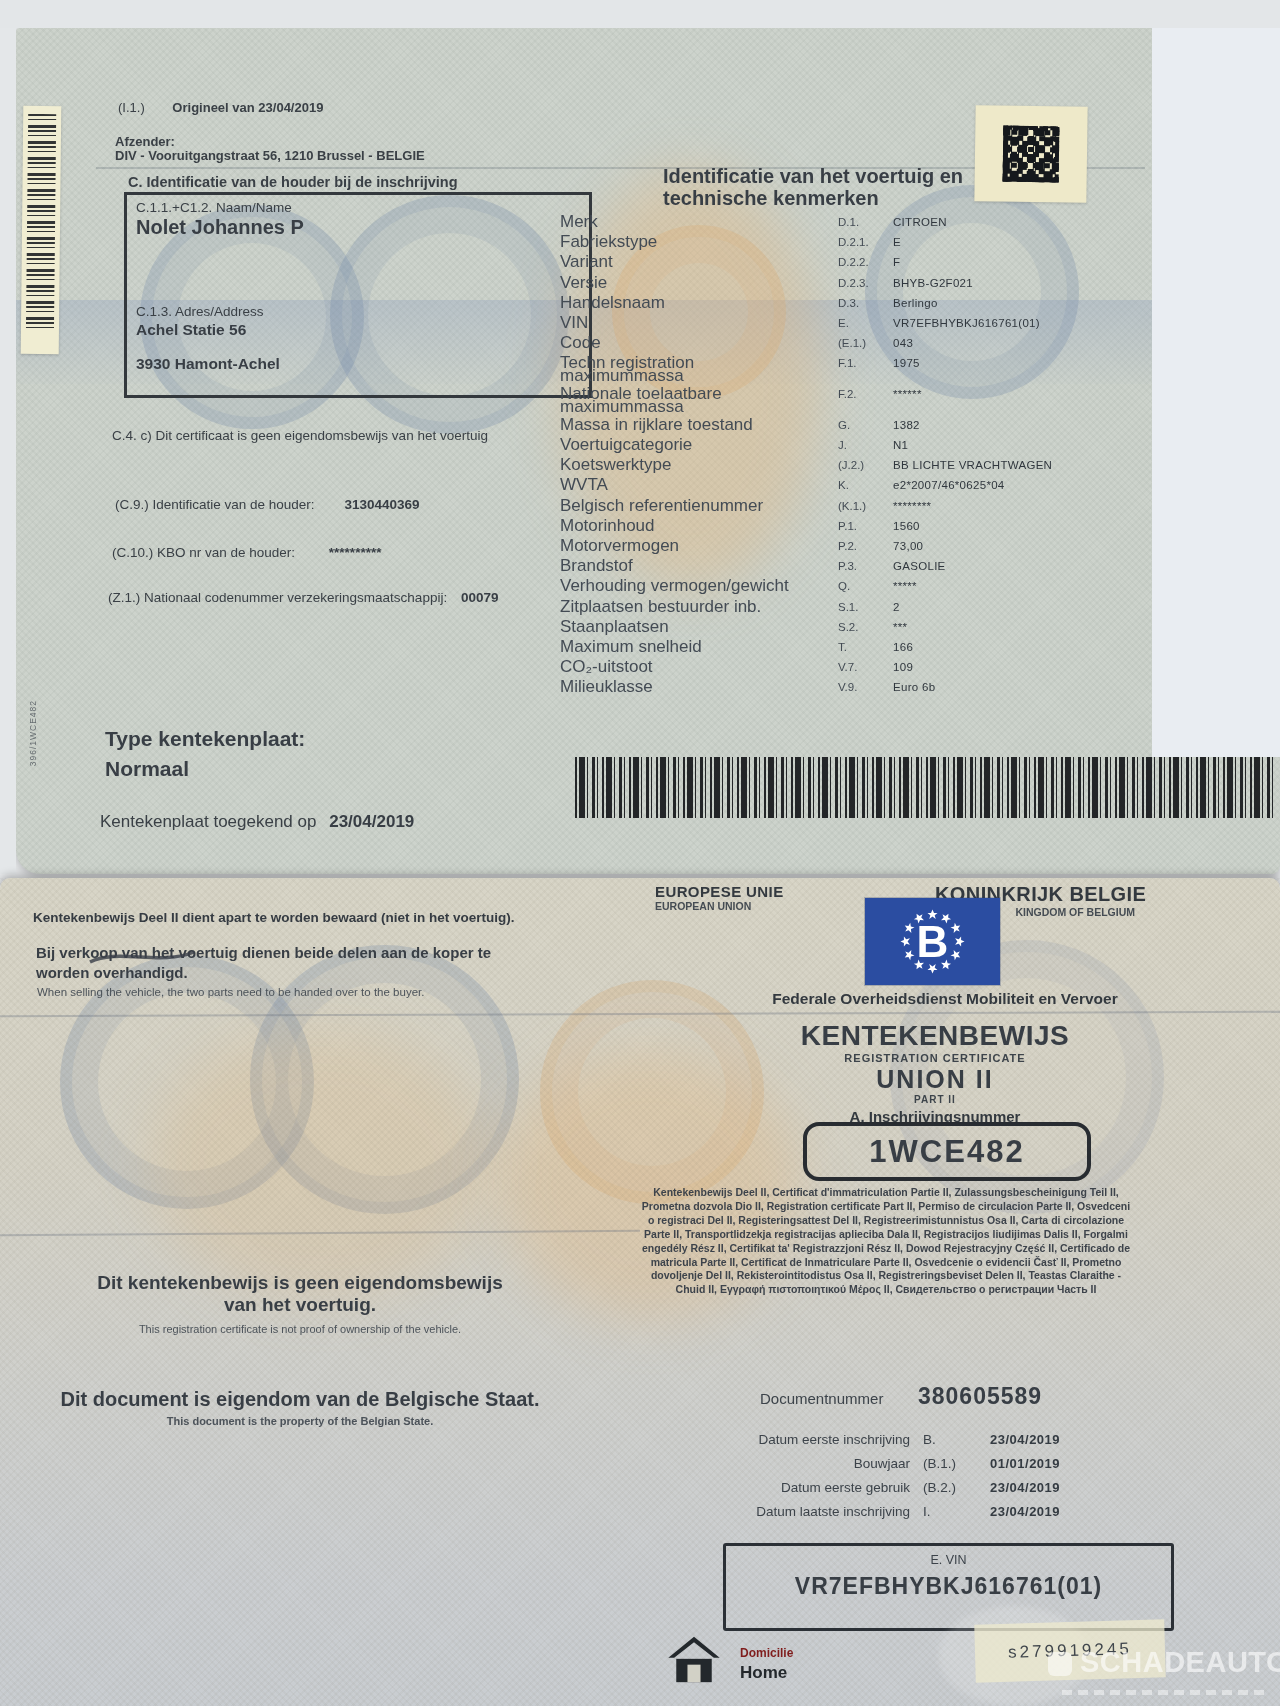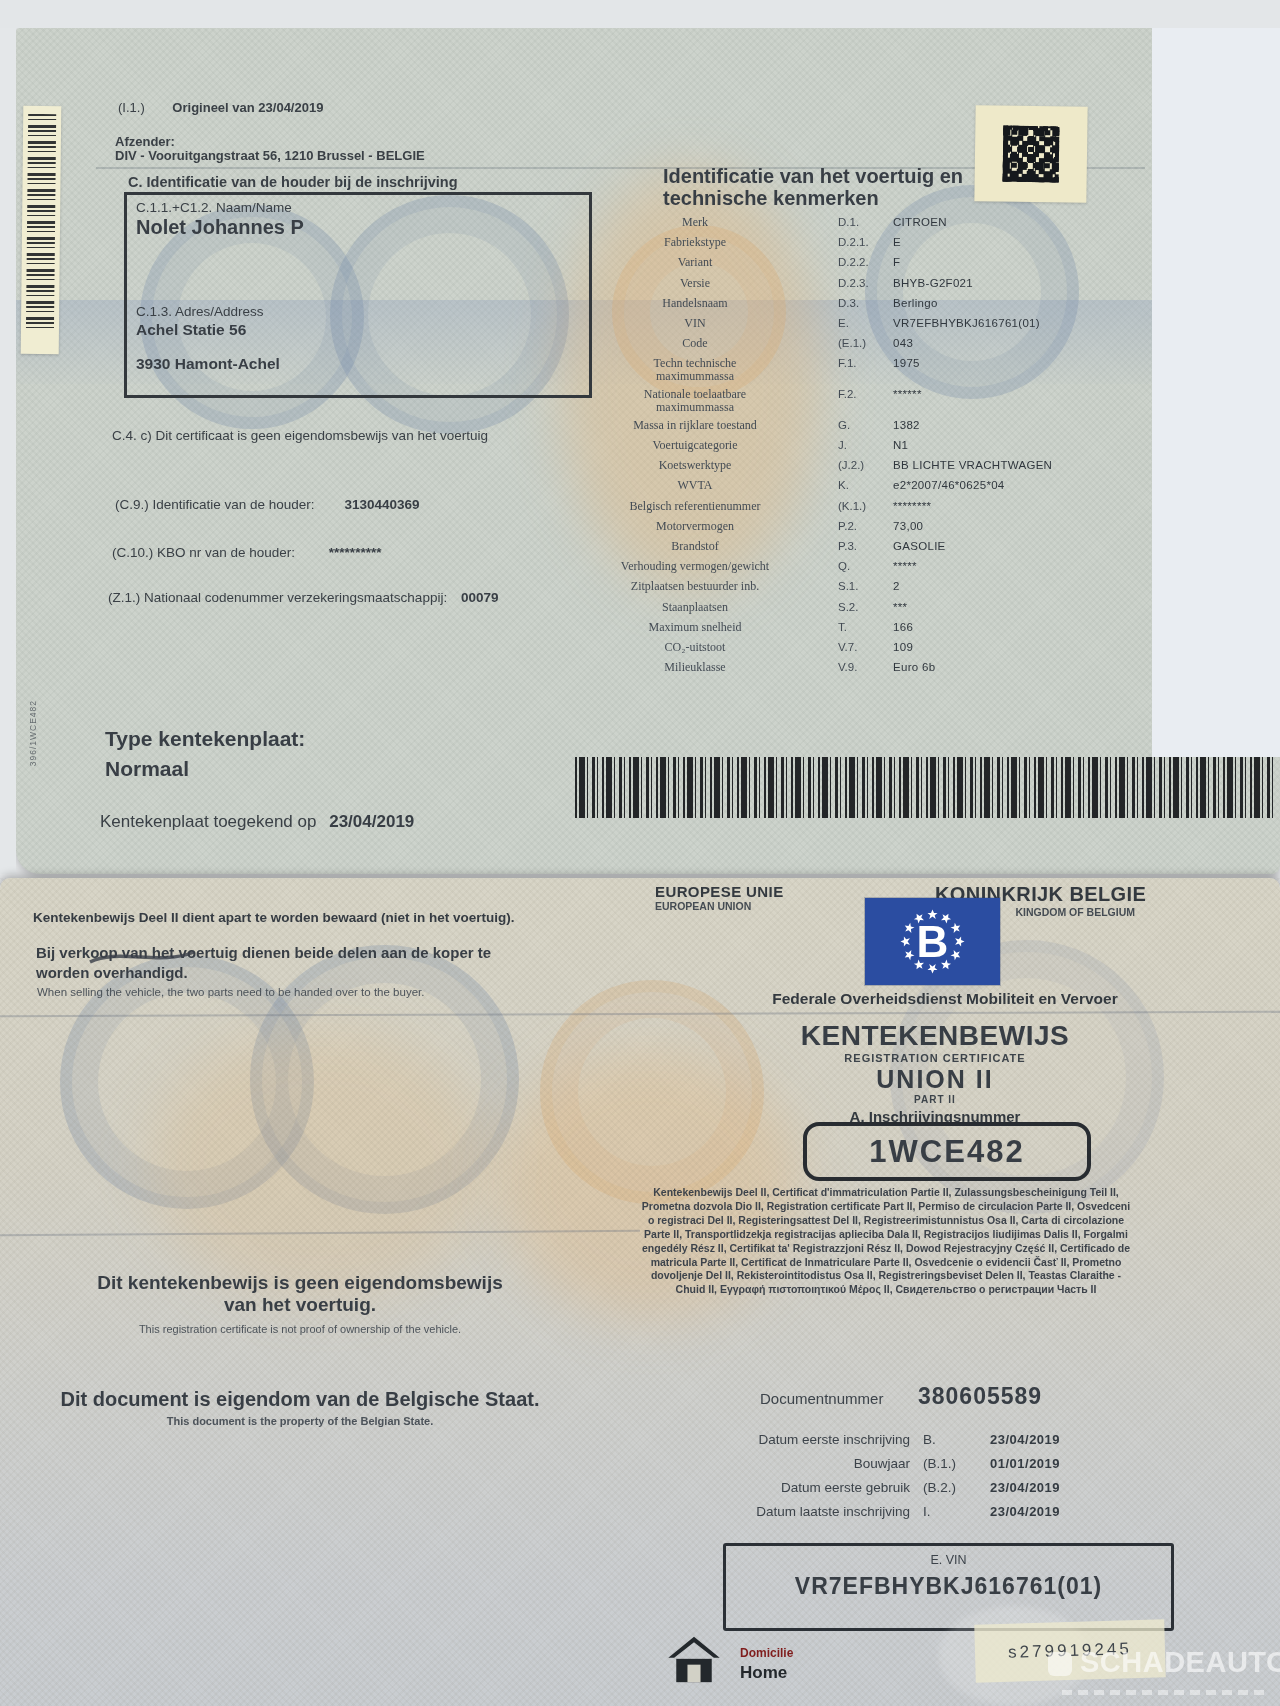--- a/index.html
+++ b/index.html
@@ -37,21 +37,21 @@
   .t{white-space:nowrap;}
   .b{font-weight:700;}
   .ink{color:#383e45;}
 
   
   .namebox{left:124px;top:192px;width:462px;height:200px;border:3px solid #33383d;}
 
   
   .techrows{left:560px;top:216px;width:585px;}
   .trow{display:flex;align-items:flex-start;min-height:15px;margin-bottom:5.2px;}
-  .tlabel{width:270px;text-align:center;font-size:12px;line-height:12.8px;color:#434b54;font-family:Liberation Serif, serif;}
+  .tlabel{width:270px;text-align:left;font-size:17px;line-height:12.8px;color:#434b54;}
   .tlabel .l2{display:block;}
   .tcode{width:50px;margin-left:8px;font-size:11.5px;line-height:12.8px;color:#434b54;}
   .tval{margin-left:5px;font-size:11.5px;line-height:12.8px;color:#30373e;letter-spacing:.3px;}
 
   
   .barcode-big{left:575px;top:757px;width:700px;height:61px;opacity:.93;
     background:repeating-linear-gradient(90deg,#17191c 0 2px,transparent 2px 4px,#17191c 4px 10px,
       transparent 10px 12px,#17191c 12px 13px,transparent 13px 17px,#17191c 17px 20px,
       transparent 20px 22px,#17191c 22px 23px,transparent 23px 27px);}
   .sticker-left{left:22px;top:106px;width:38px;height:248px;background:#f0edd2;
@@ -219,21 +219,21 @@
       <div class="trow">
         <div class="tlabel">
           <span>Code</span><span class="l2"></span>
         </div>
         <div class="tcode">(E.1.)</div>
         <div class="tval">043</div>
       </div>
 
       <div class="trow">
         <div class="tlabel">
-          <span>Techn technische</span><span class="l2">maximummassa</span>
+          <span>Techn registration</span><span class="l2">maximummassa</span>
         </div>
         <div class="tcode">F.1.</div>
         <div class="tval">1975</div>
       </div>
 
       <div class="trow">
         <div class="tlabel">
           <span>Nationale toelaatbare</span><span class="l2">maximummassa</span>
         </div>
         <div class="tcode">F.2.</div>
@@ -274,20 +274,27 @@
       </div>
 
       <div class="trow">
         <div class="tlabel">
           <span>Belgisch referentienummer</span><span class="l2"></span>
         </div>
         <div class="tcode">(K.1.)</div>
         <div class="tval">********</div>
       </div>
 
+      <div class="trow">
+        <div class="tlabel">
+          <span>Motorinhoud</span><span class="l2"></span>
+        </div>
+        <div class="tcode">P.1.</div>
+        <div class="tval">1560</div>
+      </div>
 
       <div class="trow">
         <div class="tlabel">
           <span>Motorvermogen</span><span class="l2"></span>
         </div>
         <div class="tcode">P.2.</div>
         <div class="tval">73,00</div>
       </div>
 
       <div class="trow">

